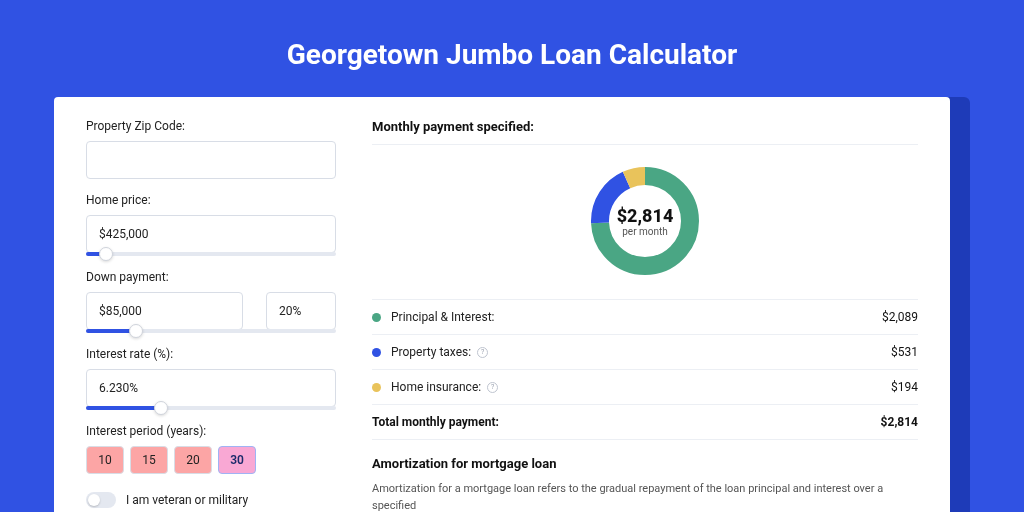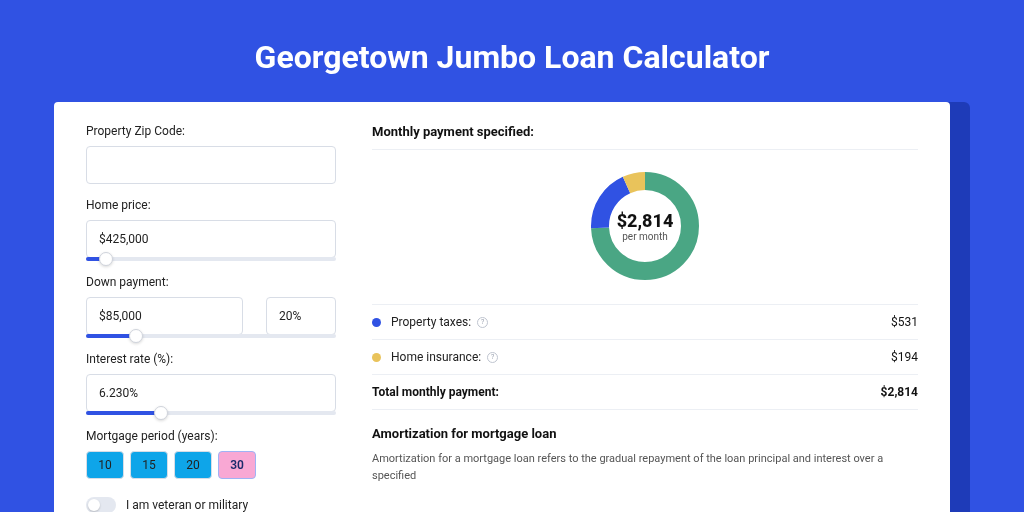--- a/index.html
+++ b/index.html
@@ -1,32 +1,32 @@
 <!DOCTYPE html>
 <html><head>
 <meta charset="utf-8">
 <style>
   *{box-sizing:border-box;margin:0;padding:0;font-family:-apple-system,BlinkMacSystemFont,"Segoe UI",Roboto,Arial,sans-serif}
   body{background:#3052e3;width:1024px;height:512px;overflow:hidden}
-  .page-title{color:#fff;font-size:32px;font-weight:700;text-align:center;padding:38px 0 26px}
+  .page-title{color:#fff;font-size:28px;font-weight:700;text-align:center;padding:38px 0 26px}
   .card-wrap{background:#1e3bb8;padding:0 20px 0 0;margin:0 54px;border-radius:6px 6px 0 0;position:relative}
   .card{background:#fff;border-radius:4px 4px 0 0;padding:22px 32px 0;display:flex;gap:36px;min-height:420px}
   .left{flex:0 0 250px}
   .right{flex:1;min-width:0}
   .field-label{font-size:12px;color:#222;margin-bottom:8px;display:block}
   .field-block{margin-bottom:14px}
   .text-input{width:100%;border:1px solid #d8dde6;border-radius:4px;height:36px;padding:18px 12px;font-size:12px;color:#222}
   .slider-track{height:4px;background:#e4e8f0;border-radius:2px;position:relative;margin-top:-1px}
   .slider-fill{height:4px;background:#3052e3;border-radius:2px;position:absolute;left:0;top:0}
   .slider-thumb{width:14px;height:14px;background:#fff;border:1px solid #d0d4dc;border-radius:50%;position:absolute;top:-5px;transform:translateX(-50%);box-shadow:0 1px 3px rgba(0,0,0,.15)}
   .dp-row{display:flex;gap:23px}
   .dp-row .text-input:first-child{flex:1}
   .dp-row .text-input:last-child{flex:0 0 70px}
   .period-row{display:flex;gap:6px}
-  .period-btn{flex:0 0 auto;min-width:38px;height:28px;border:1px solid #d8dde6;border-radius:4px;background:#0ea5e9;font-size:12px;color:#222;display:flex;align-items:center;justify-content:center;cursor:pointer}
+  .period-btn{flex:0 0 auto;min-width:38px;height:28px;border:1px solid #d8dde6;border-radius:4px;background:#fca5a5;font-size:12px;color:#222;display:flex;align-items:center;justify-content:center;cursor:pointer}
   .period-btn.active{background:#f9a8d4;border-color:#9fb3f5;color:#1b2a6b;font-weight:600}
   .toggle-row{display:flex;align-items:center;gap:10px;margin-top:18px}
   .toggle{width:30px;height:16px;background:#e4e8f0;border-radius:9px;position:relative;cursor:pointer}
   .toggle-knob{width:12px;height:12px;background:#fff;border-radius:50%;position:absolute;top:2px;left:2px;box-shadow:0 1px 2px rgba(0,0,0,.2)}
   .toggle-label{font-size:12px;color:#222}
   .section-title{font-size:13px;font-weight:700;color:#111;padding-bottom:10px;border-bottom:1px solid #eceff4}
   .donut-wrap{display:flex;justify-content:center;padding:16px 0 18px}
   .donut{position:relative;width:120px;height:120px}
   .donut svg{transform:rotate(-90deg)}
   .donut-center{position:absolute;inset:0;display:flex;flex-direction:column;align-items:center;justify-content:center}
@@ -82,21 +82,21 @@
       <div class="field-block">
         <label class="field-label">Interest rate (%):</label>
         <input class="text-input" value="6.230%" style="">
         <div class="slider-track">
           <div class="slider-fill" id="ir-fill" style="width: 30%;"></div>
           <div class="slider-thumb" id="ir-thumb" style="left: 30%;"></div>
         </div>
       </div>
 
       <div class="field-block">
-        <label class="field-label">Mortgage period (years):</label>
+        <label class="field-label">Interest period (years):</label>
         <div class="period-row" id="period-row">
             <div class="period-btn">10</div>
             <div class="period-btn">15</div>
             <div class="period-btn">20</div>
             <div class="period-btn active">30</div>
           </div>
       </div>
 
       <div class="toggle-row">
         <div class="toggle">
@@ -118,20 +118,27 @@
             </svg>
           <div class="donut-center">
             <div class="donut-value">$2,814</div>
             <div class="donut-sub">per month</div>
           </div>
         </div>
       </div>
 
       <div class="legend" id="legend">
           <div class="legend-row">
+            <span class="dot" style="background: rgb(74, 166, 132);"></span>
+            <span class="legend-label">
+              <span>Principal &amp; Interest:</span>
+            </span>
+            <span class="legend-amt">$2,089</span>
+          </div>
+          <div class="legend-row">
             <span class="dot" style="background: rgb(48, 82, 227);"></span>
             <span class="legend-label">
               <span>Property taxes:</span>
               <span class="info-icon">?</span>
             </span>
             <span class="legend-amt">$531</span>
           </div>
           <div class="legend-row">
             <span class="dot" style="background: rgb(233, 195, 91);"></span>
             <span class="legend-label">

